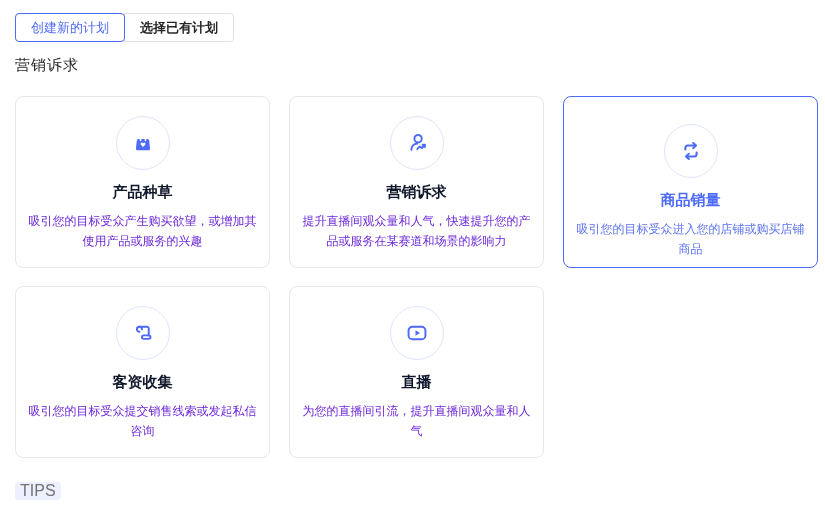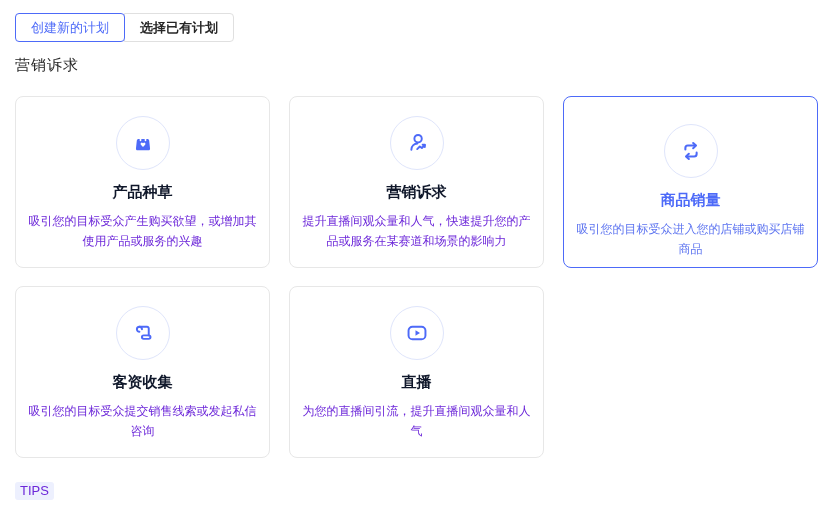--- a/index.html
+++ b/index.html
@@ -96,22 +96,22 @@
 
   
   .tips-row {
     margin-top: 24px;
     display: flex;
     align-items: center;
     gap: 10px;
   }
   .tips-badge {
     background: #edf0fe;
-    color: #6d28d9;
-    font-size: 13px;
+    color: #737373;
+    font-size: 16px;
     line-height: 18px;
     padding: 0 5px;
     border-radius: 3px;
     flex: 0 0 auto;
   }
   .tips-text { font-size: 13px; color: #333333; }
 </style>
 </head>
 <body>
 

